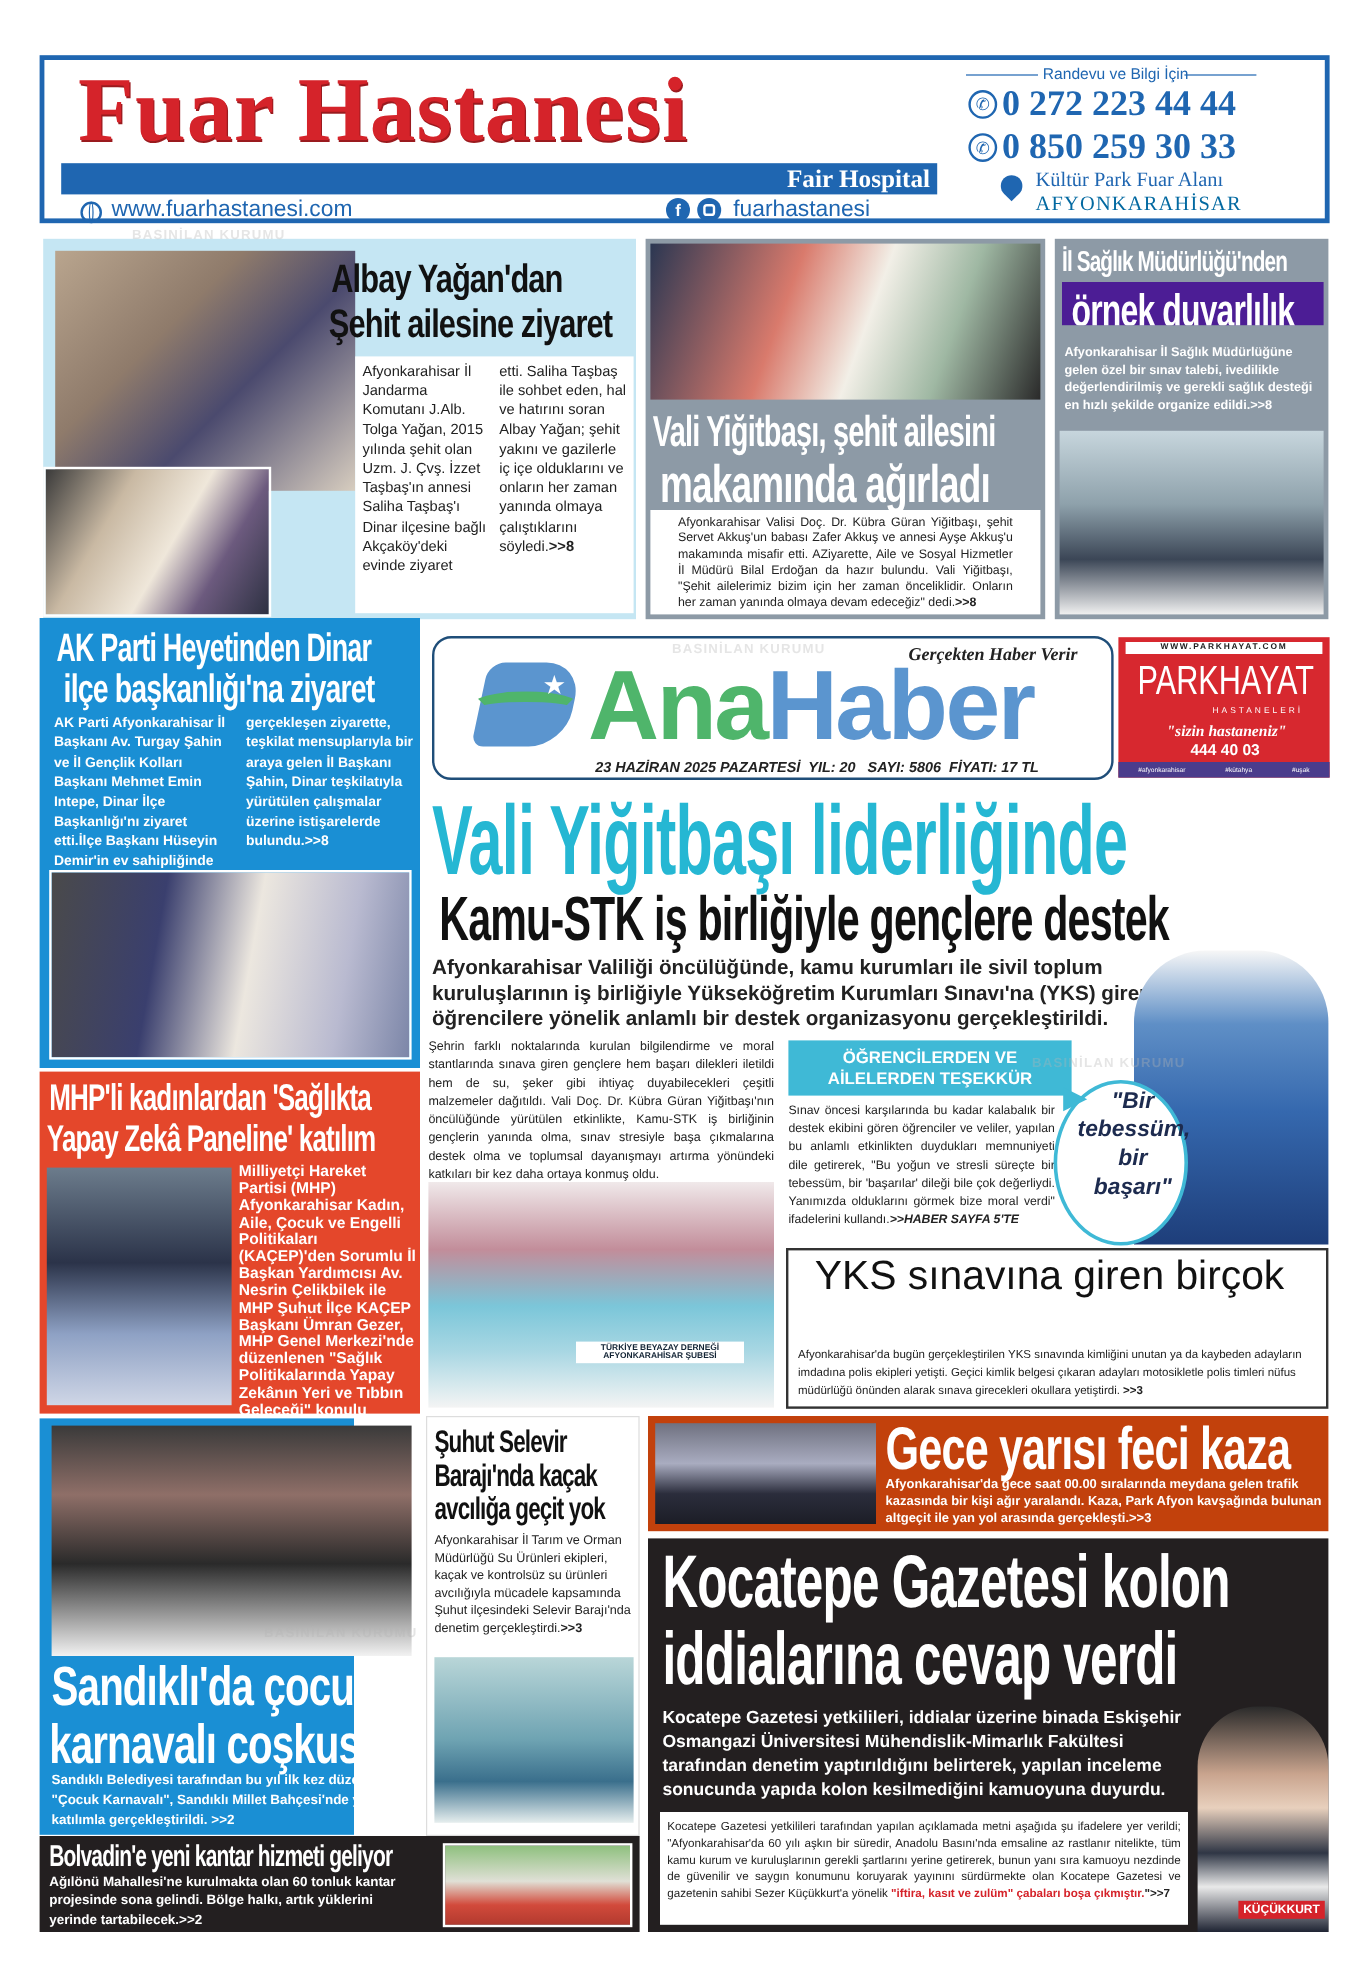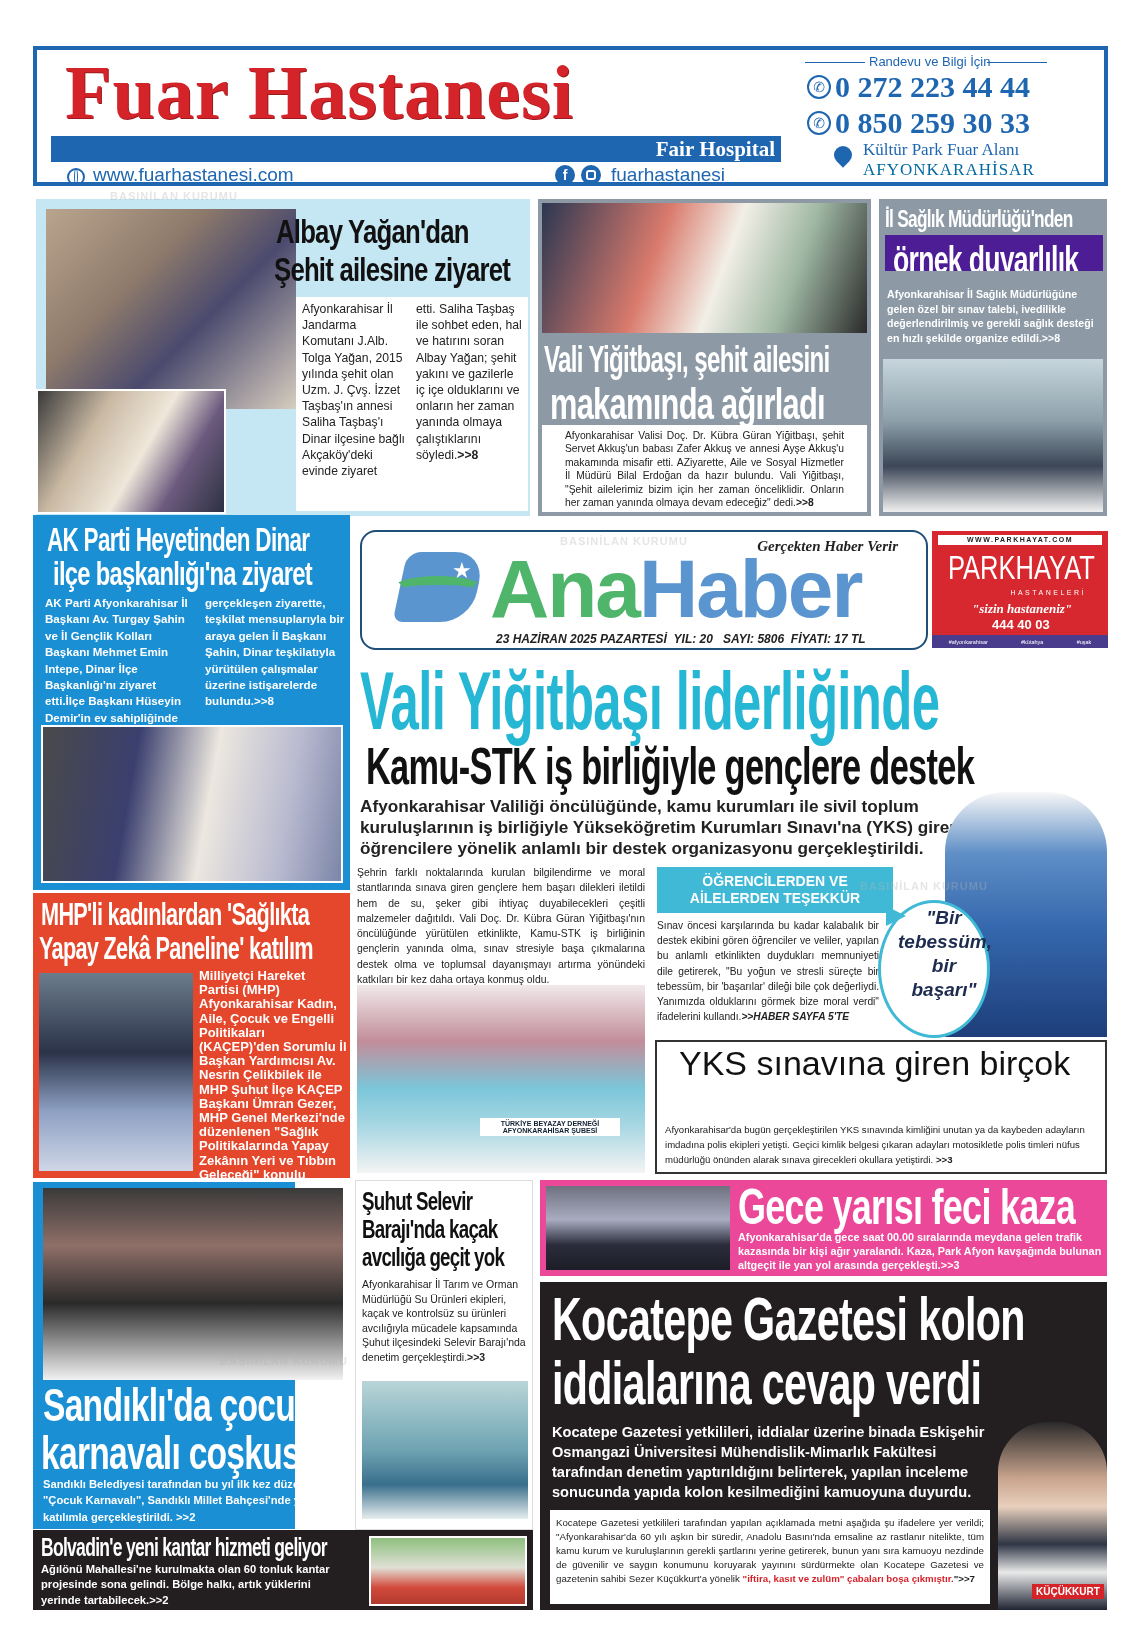--- a/index.html
+++ b/index.html
@@ -173,21 +173,21 @@
 </div>
 
 <div class="abs" style="left:355px;top:1180px;width:178px;height:350px;background:#fff;border:1px solid #ddd;">
   <div class="abs cond" style="left:6px;top:6px;width:220px;font-size:26px;line-height:28px;color:#111;transform:scaleX(0.72);">Şuhut Selevir Barajı'nda kaçak avcılığa geçit yok</div>
   <div class="abs btxt" style="left:6px;top:96px;width:168px;font-size:10.5px;line-height:14.5px;">
     <span>Afyonkarahisar İl Tarım ve Orman Müdürlüğü Su Ürünleri ekipleri, kaçak ve kontrolsüz su ürünleri avcılığıyla mücadele kapsamında Şuhut ilçesindeki Selevir Barajı'nda denetim gerçekleştirdi.</span><b>&gt;&gt;3</b>
   </div>
   <div class="photo p8" style="left:6px;top:200px;width:166px;height:138px;"></div>
 </div>
 
-<div class="abs" style="left:540px;top:1180px;width:567px;height:96px;background:#ec4899;">
+<div class="abs" style="left:540px;top:1180px;width:567px;height:96px;background:#c2410c;">
   <div class="photo" style="left:6px;top:6px;width:184px;height:84px;background:linear-gradient(180deg,#6f7180 0%,#a9acc0 40%,#2b2d3c 70%,#1c1d26 100%);"></div>
   <div class="abs cond" style="left:198px;top:0px;font-size:50px;color:#fff;transform:scaleX(0.72);white-space:nowrap;line-height:54px;">Gece yarısı feci kaza</div>
   <div class="abs" style="left:198px;top:50px;width:365px;font-size:10.8px;line-height:14.2px;color:#fff;font-weight:700;">
     <span>Afyonkarahisar'da gece saat 00.00 sıralarında meydana gelen trafik kazasında bir kişi ağır yaralandı. Kaza, Park Afyon kavşağında bulunan altgeçit ile yan yol arasında gerçekleşti.</span><span>&gt;&gt;3</span>
   </div>
 </div>
 
 <div class="abs" style="left:540px;top:1282px;width:567px;height:328px;background:#231f20;">
   <div class="abs cond" style="left:12px;top:4px;font-size:62px;color:#fff;transform:scaleX(0.665);white-space:nowrap;line-height:66px;">Kocatepe Gazetesi kolon</div>
   <div class="abs cond" style="left:12px;top:68px;font-size:62px;color:#fff;transform:scaleX(0.665);white-space:nowrap;line-height:66px;">iddialarına cevap verdi</div>

